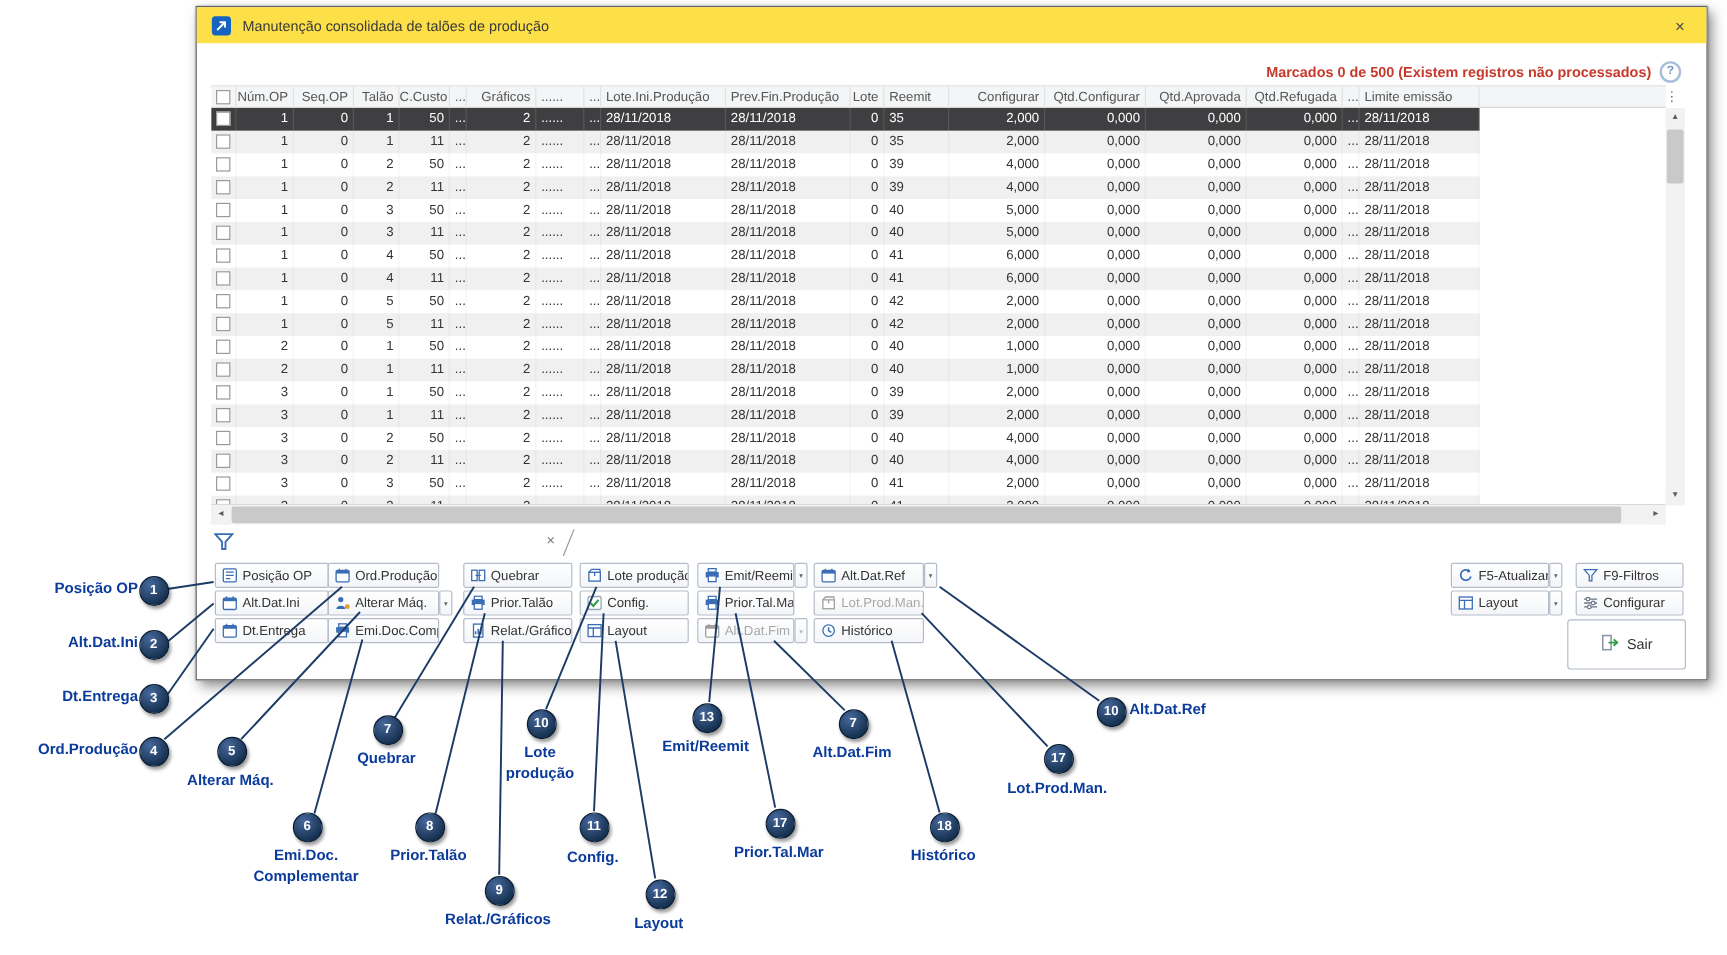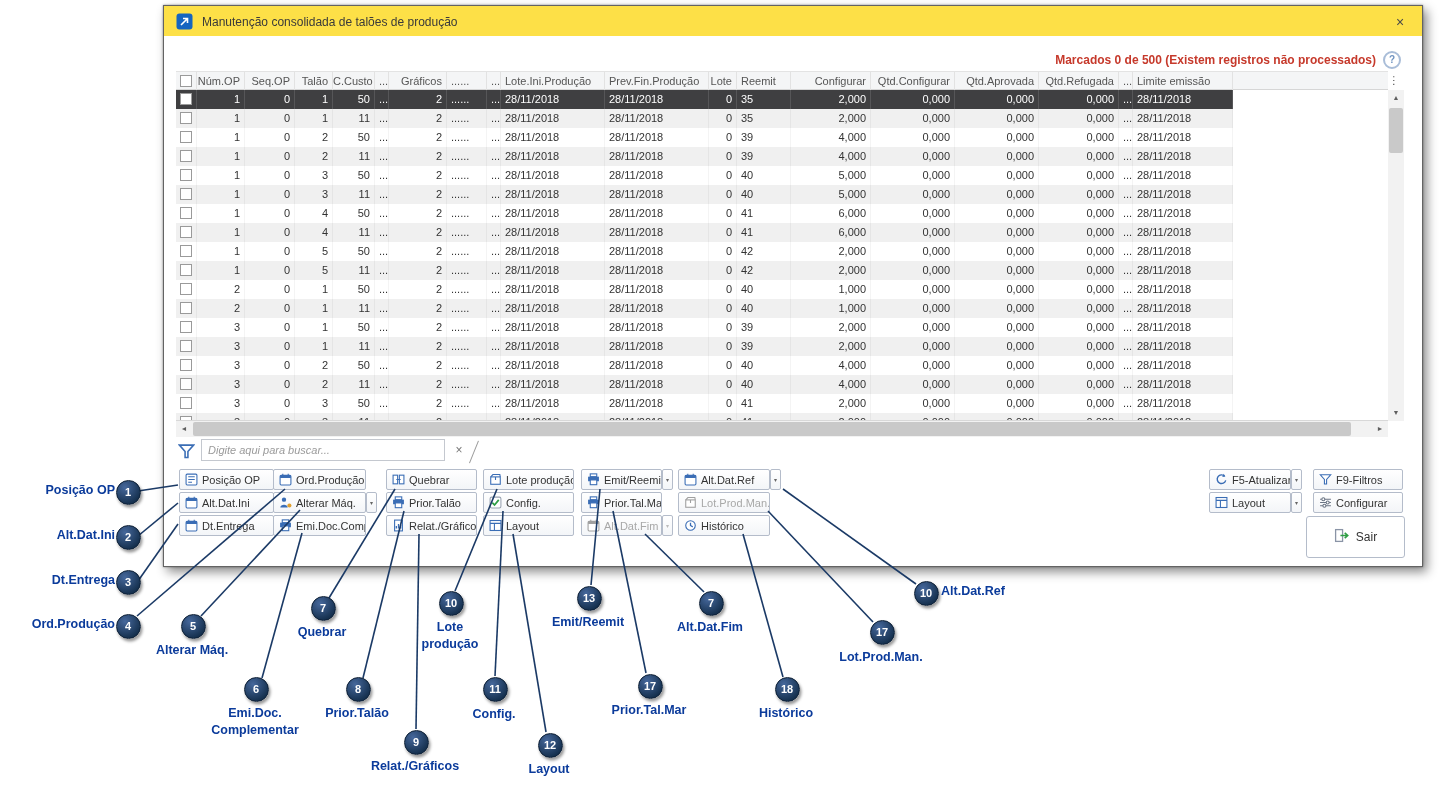--- a/index.html
+++ b/index.html
@@ -551,21 +551,20 @@
         <span class="sarrow" style="left:1196px;top:0;">►</span>
         <span class="hthumb"></span>
       </div>
     </div>
 
     <span class="funnel-wrap">
       <svg width="17" height="17" viewBox="0 0 12 12">
           <path d="M1,1.5 L11,1.5 L7,6 L7,10.2 L5,10.2 L5,6 Z" fill="#fff" stroke="#3a6db5" stroke-width="1.1"></path>
         </svg>
     </span>
-    <input class="search-input" placeholder="Digite aqui para buscar..." style="">
     <span class="search-clear">×</span>
     <span class="slash"></span>
 
     <div class="exit-btn">
       <span class="ic">
         <svg width="15" height="15" viewBox="0 0 14 14">
             <rect x="1.5" y="1.5" width="6.5" height="11" fill="#fff" stroke="#8a94a6" stroke-width="1.2"></rect>
             <path d="M6,7 L12.5,7 M10,4.5 L12.8,7 L10,9.5" stroke="#2f9e44" stroke-width="1.5" fill="none"></path>
           </svg>
       </span>

